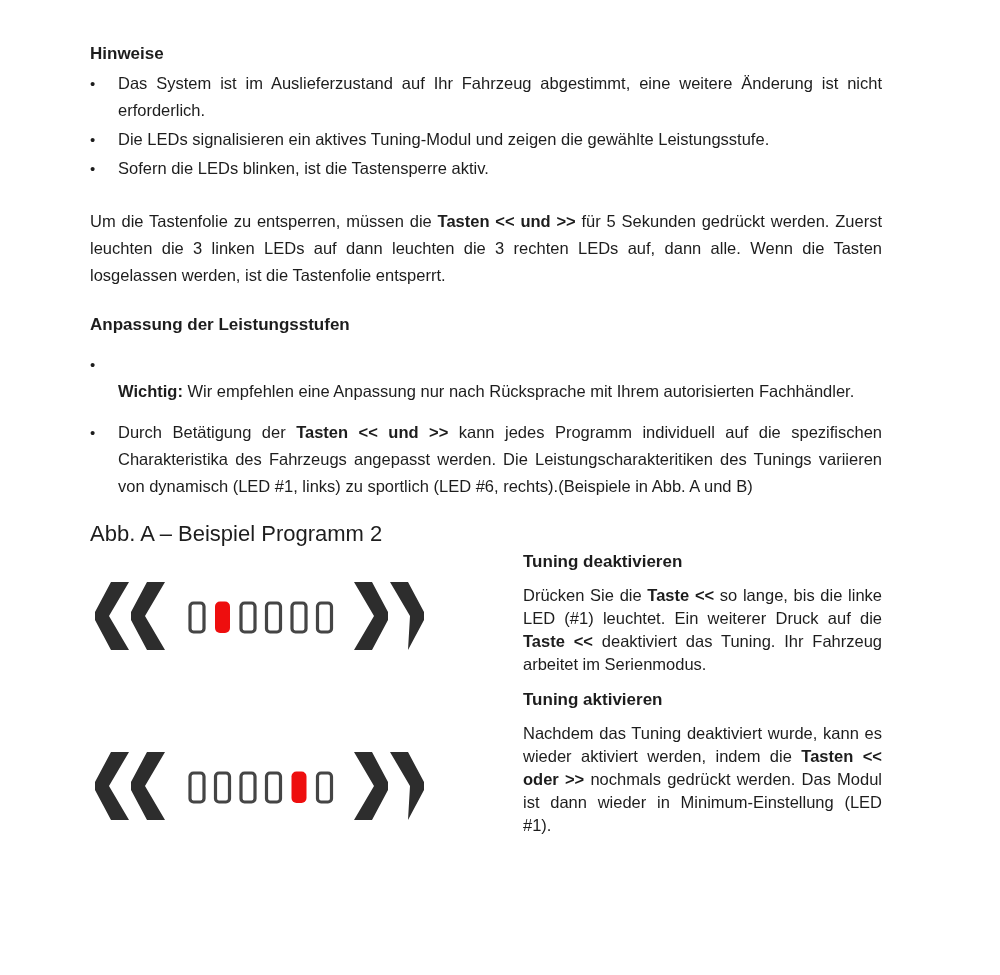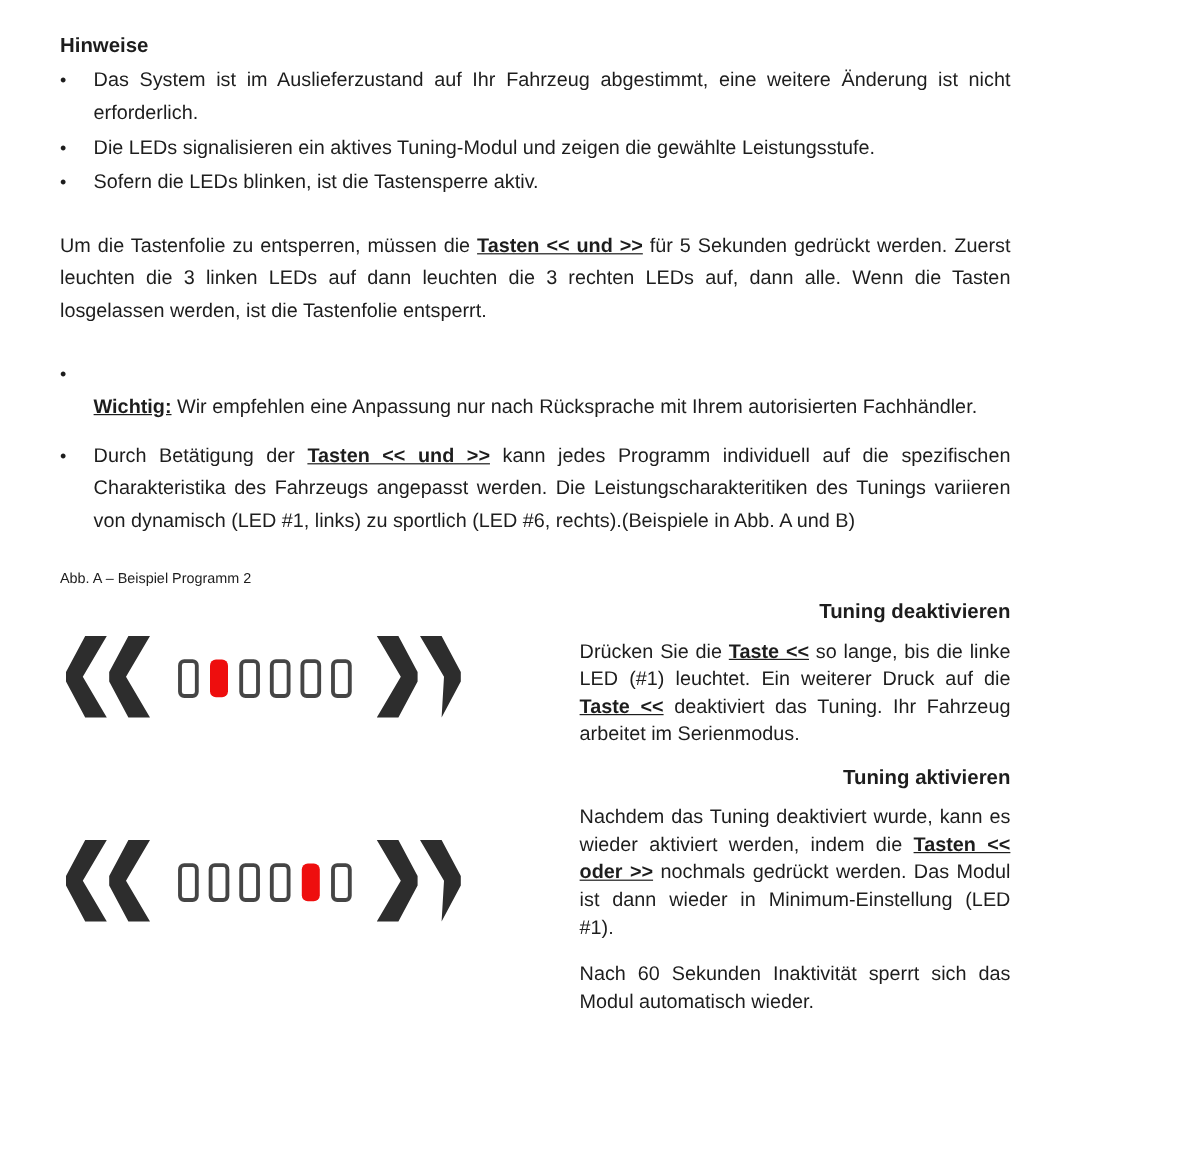--- a/index.html
+++ b/index.html
@@ -10,57 +10,57 @@
     --led-active:#ee0e0e;
   }
   *{margin:0;padding:0;box-sizing:border-box;}
   html,body{background:var(--background);}
   body{
     width:1000px;height:975px;
     font-family:"Liberation Sans",sans-serif;
     color:var(--text);
     overflow:hidden;
   }
-  .page{width:892px;min-height:975px;padding:28px 50px 0 50px;}
+  .page{width:892px;min-height:975px;padding:44px 50px 0 50px;margin-left:40px;}
 
   .sec-h{font-size:17px;font-weight:bold;line-height:20px;}
   .body-text{font-size:16.5px;line-height:27px;}
   .just{text-align:justify;}
-  .b{font-weight:bold;text-decoration:underline;}
+  .b{font-weight:bold;}
 
   
   .bullets{margin-top:6px;}
   .bullet{display:flex;}
   .bullet + .bullet{margin-top:2px;}
   .bullet .marker{flex:0 0 28px;font-size:15px;line-height:27px;}
   .bullet .btxt{flex:1;}
   .bullet.spaced{margin-top:14px;}
 
   #sec-notes{margin-bottom:14px;}
   #sec-unlock .paras{margin-top:26px;}
   #sec-unlock{margin-bottom:26px;}
   #sec-adjust .bullets{margin-top:16px;}
   #sec-adjust{margin-bottom:24px;}
 
   
   .twocol{display:flex;align-items:flex-start;}
   .col-left{flex:0 0 433px;}
   .col-right{flex:1;padding-top:28px;}
 
-  .fig-label{font-size:12px;line-height:20px;}
+  .fig-label{font-size:22px;line-height:20px;}
   .ledfig{display:block;margin-left:5px;}
   .fig-a .ledfig{margin-top:38px;}
   .fig-b{margin-top:100px;}
   .fig-b .ledfig{margin-top:30px;}
 
   .chev{fill:var(--chevron);}
   .led-off{fill:#ffffff;stroke:var(--led-outline);stroke-width:3.2;}
   .led-on{fill:var(--led-active);stroke:none;}
 
-  .rt-h{font-size:17px;font-weight:bold;line-height:20px;text-align:right;}
+  .rt-h{font-size:17px;font-weight:bold;line-height:20px;}
   .rt-p{font-size:16.5px;line-height:23px;text-align:justify;margin-top:12px;}
   .rt-p.gap{margin-top:16px;}
   .rt-h.gap{margin-top:14px;}
 </style>
 </head>
 <body>
 
 <div class="page">
 
   <section id="sec-notes">
@@ -81,20 +81,21 @@
     </div>
   </section>
 
   <section id="sec-unlock">
     <div class="paras body-text">
       <div class="just"><span>Um die Tastenfolie zu entsperren, müssen die </span><span class="b">Tasten &lt;&lt; und &gt;&gt;</span><span> für 5 Sekunden gedrückt werden. Zuerst leuchten die 3 linken LEDs auf dann leuchten die 3 rechten LEDs auf, dann alle. Wenn die Tasten losgelassen werden, ist die Tastenfolie entsperrt.</span></div>
     </div>
   </section>
 
   <section id="sec-adjust">
+    <div class="sec-h">Anpassung der Leistungsstufen</div>
     <div class="bullets body-text">
       <div class="bullet">
         <span class="marker">•</span>
         <span class="btxt just"><br><span class="b">Wichtig:</span><span> Wir empfehlen eine Anpassung nur nach Rücksprache mit Ihrem autorisierten Fachhändler.</span></span>
       </div>
       <div class="bullet spaced">
         <span class="marker">•</span>
         <span class="btxt just"><span>Durch Betätigung der </span><span class="b">Tasten &lt;&lt; und &gt;&gt;</span><span> kann jedes Programm individuell auf die spezifischen Charakteristika des Fahrzeugs angepasst werden. Die Leistungscharakteritiken des Tunings variieren von dynamisch (LED #1, links) zu sportlich (LED #6, rechts).(Beispiele in Abb. A und B)</span></span>
       </div>
     </div>
@@ -148,18 +149,17 @@
       </div>
 
     </div>
 
     <div class="col-right">
       <div class="rt-h">Tuning deaktivieren</div>
       <div class="rt-p"><span>Drücken Sie die </span><span class="b">Taste &lt;&lt;</span><span> so lange, bis die linke LED (#1) leuchtet. Ein weiterer Druck auf die </span><span class="b">Taste &lt;&lt;</span><span> deaktiviert das Tuning. Ihr Fahrzeug arbeitet im Serienmodus.</span></div>
 
       <div class="rt-h gap">Tuning aktivieren</div>
       <div class="rt-p"><span>Nachdem das Tuning deaktiviert wurde, kann es wieder aktiviert werden, indem die </span><span class="b">Tasten &lt;&lt; oder &gt;&gt;</span><span> nochmals gedrückt werden. Das Modul ist dann wieder in Minimum-Einstellung (LED #1).</span></div>
-      <div class="rt-p gap"><span>Nach 60 Sekunden Inaktivität sperrt sich das Modul automatisch wieder.</span></div>
     </div>
 
   </div>
 
 </div>
 
 </body></html>

